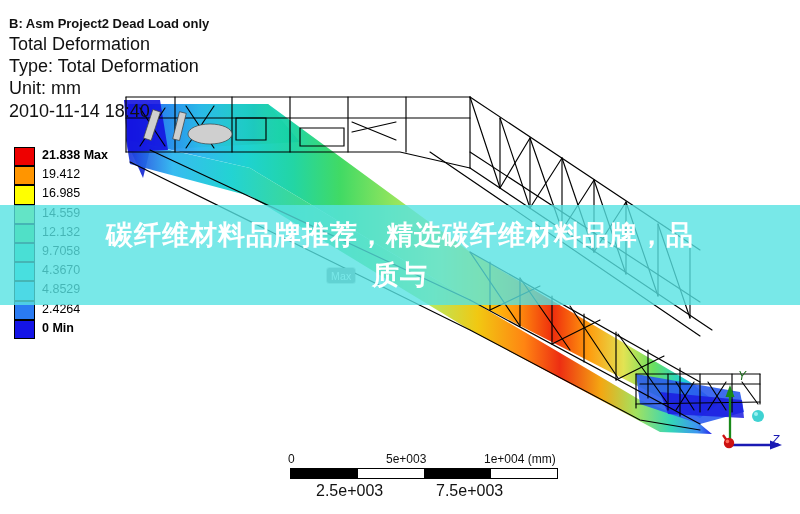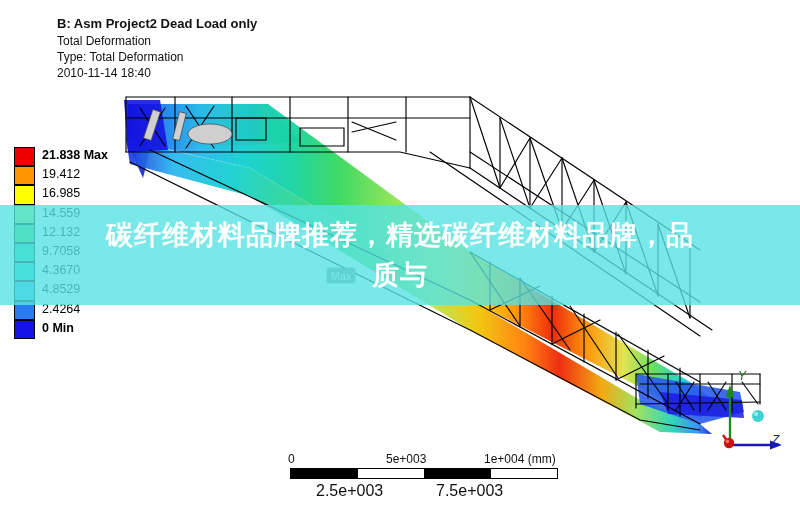--- a/index.html
+++ b/index.html
@@ -6,22 +6,22 @@
   body{
     width:800px;height:514px;
     background:#ffffff;
     font-family:"Liberation Sans","DejaVu Sans",sans-serif;
     overflow:hidden;
     position:relative;
   }
   #stage{position:absolute;left:0;top:0;width:800px;height:514px;overflow:hidden;background:#fff;}
 
   
-  #header{position:absolute;left:9px;top:17px;line-height:1.0;margin-left:48px;}
-  #header .ln{color:#111;font-size:12px;white-space:nowrap;margin-bottom:4.2px;}
+  #header{position:absolute;left:9px;top:17px;line-height:1.0;}
+  #header .ln{color:#111;font-size:18px;white-space:nowrap;margin-bottom:4.2px;}
   #header .ln.title{font-weight:bold;font-size:13px;margin-bottom:5px;}
 
   
   #legend{position:absolute;left:14px;top:147px;}
   .legend-row{position:relative;height:19.2px;}
   .legend-swatch{
     position:absolute;left:0;top:0;width:21px;height:19.2px;
     border:1px solid #000;box-sizing:border-box;
   }
   .legend-label{
@@ -238,20 +238,21 @@
       <ellipse cx="210" cy="134" rx="22" ry="10"></ellipse>
       <rect x="148" y="110" width="8" height="30" transform="rotate(18 152 125)"></rect>
       <rect x="176" y="112" width="7" height="28" transform="rotate(14 179 126)"></rect>
     </g>
   </svg>
 
   <div id="header">
     <div class="ln title">B: Asm Project2 Dead Load only</div>
     <div class="ln">Total Deformation</div>
     <div class="ln">Type: Total Deformation</div>
+    <div class="ln">Unit: mm</div>
     <div class="ln">2010-11-14 18:40</div>
   </div>
 
   <div id="legend">
     <div class="legend-row">
       <div class="legend-swatch" style="background:#ee0000"></div>
       <div class="legend-label bold">21.838 Max</div>
     </div>
     <div class="legend-row">
       <div class="legend-swatch" style="background:#ff9500"></div>

